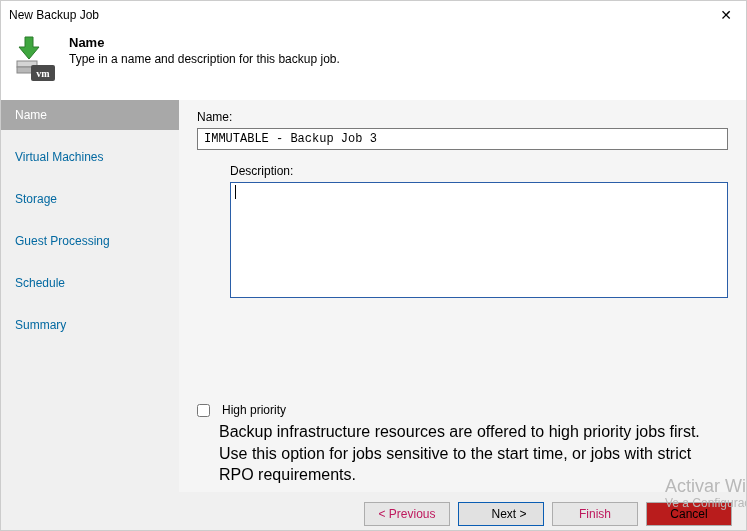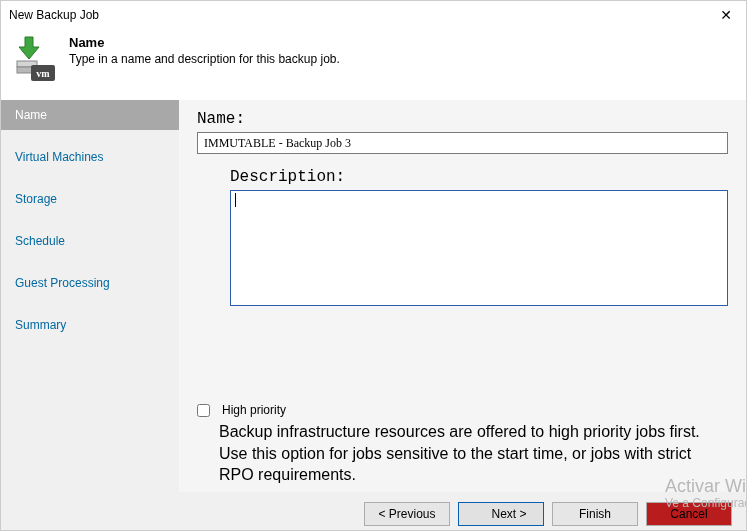--- a/index.html
+++ b/index.html
@@ -53,28 +53,28 @@
 .sidebar .step.active {
   background: #a8a8a8;
   color: #fff;
 }
 .main {
   flex: 1;
   background: #f5f5f5;
   padding: 10px 18px 0 18px;
   position: relative;
 }
-.lbl { font-size: 16px; margin-bottom: 4px; display: block; font-family: Liberation Mono, monospace; }
+.lbl { font-size: 12px; margin-bottom: 4px; display: block; }
 .name-input {
   width: 100%;
   height: 22px;
   border: 1px solid #7a7a7a;
   background: #fff;
   padding: 2px 6px;
-  font-family: Liberation Serif, serif;
+  font-family: Liberation Mono, monospace;
   font-size: 12px;
 }
 .desc-wrap { margin-top: 14px; margin-left: 33px; }
 .desc-input {
   width: 100%;
   height: 116px;
   border: 1px solid #2a5ea8;
   background: #fff;
   padding: 2px 4px;
   font-family: inherit;
@@ -109,21 +109,21 @@
 .btn {
   min-width: 86px;
   height: 24px;
   font-family: inherit;
   font-size: 12px;
   background: #b91c1c;
   border: 1px solid #adadad;
   cursor: pointer;
 }
 .btn.disabled {
-  color: #000000;
+  color: #be185d;
   background: #e6e6e6;
   cursor: default;
 }
 .btn.primary {
   border: 1px solid #0a5db3;
   background: #e1e1e1;
   padding-left: 16px;
 }
 .watermark {
   position: absolute;
@@ -169,22 +169,22 @@
     <div class="h1">Name</div>
     <div class="sub">Type in a name and description for this backup job.</div>
   </div>
 </div>
 
 <div class="body">
   <div class="sidebar" id="sidebar">
       <div class="step active">Name</div>
       <div class="step">Virtual Machines</div>
       <div class="step">Storage</div>
+      <div class="step">Guest Processing</div>
       <div class="step">Schedule</div>
-      <div class="step">Guest Processing</div>
       <div class="step">Summary</div>
     </div>
   <div class="main">
     <label class="lbl">Name:</label>
     <input type="text" class="name-input" value="IMMUTABLE - Backup Job 3" style="">
     <div class="desc-wrap">
       <label class="lbl">Description:</label>
       <div class="desc-input"><span class="cursor-caret"></span></div>
     </div>
     <div class="priority">

